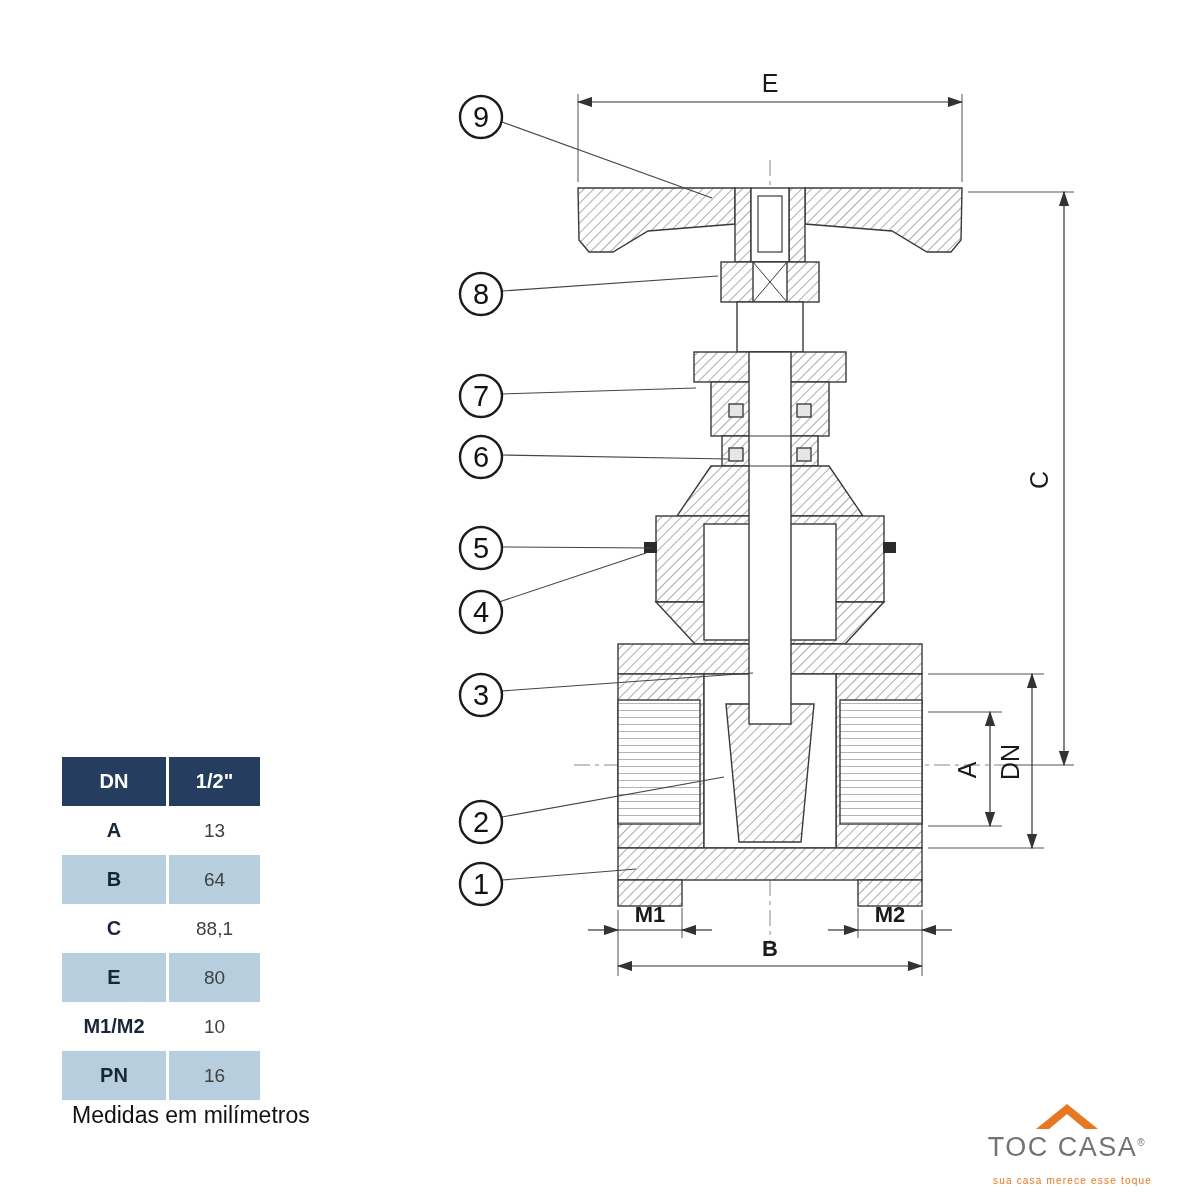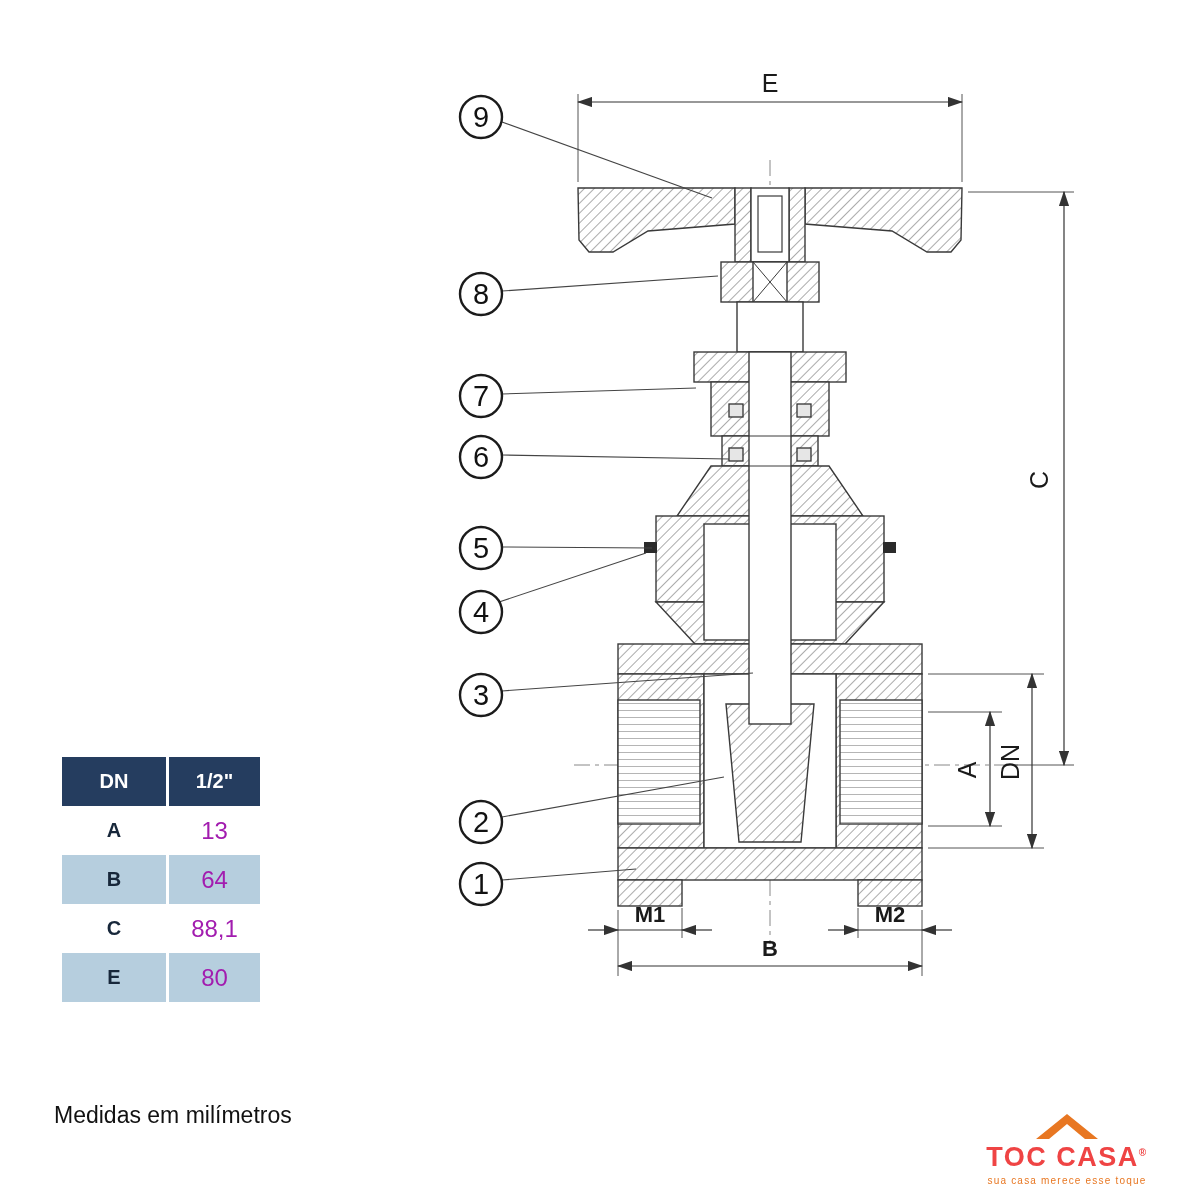--- a/index.html
+++ b/index.html
@@ -24,33 +24,33 @@
   .ext{stroke:#555;stroke-width:1;}
   .dim{stroke:#333;stroke-width:1.2;}
   .dimtext{font-size:25px;fill:#1a1a1a;text-anchor:middle;font-family:"Liberation Sans",sans-serif;}
   .dimbold{font-weight:bold;font-size:22px;}
 
   
   .spec-table{position:absolute;left:62px;top:757px;width:198px;}
   .trow{display:flex;gap:3px;height:49px;}
   .cell{display:flex;align-items:center;justify-content:center;background:#fff;}
   .cell.label{width:104px;font-weight:bold;font-size:20px;color:#17273a;}
-  .cell.value{width:91px;font-size:24px;color:#a21caf;}
+  .cell.value{width:91px;font-size:19px;color:#404040;}
   .thead .cell{background:#253d5f !important;color:#fff;}
   .thead .cell.value{font-weight:bold;font-size:20px;color:#fff;}
   .trow:nth-child(odd):not(.thead) .cell{background:#b6cede;}
 
-  .caption{position:absolute;left:54px;top:1102px;font-size:23px;color:#111;}
+  .caption{position:absolute;left:72px;top:1102px;font-size:23px;color:#111;}
 
   
   .logo{position:absolute;right:48px;bottom:14px;width:170px;text-align:center;}
   .logo .roof{display:block;margin:0 auto 1px auto;}
-  .brand{font-size:27px;font-weight:bold;color:#ef4444;letter-spacing:1.5px;white-space:nowrap;text-align:center;}
+  .brand{font-size:27px;font-weight:normal;color:#737373;letter-spacing:1.5px;white-space:nowrap;text-align:center;}
   .brand sup{font-size:10px;vertical-align:super;}
-  .tagline{font-size:10px;color:#e87722;letter-spacing:1.2px;margin-top:2px;white-space:nowrap;}
+  .tagline{font-size:10px;color:#e87722;letter-spacing:1.2px;margin-top:12px;white-space:nowrap;text-align:right;}
 </style>
 </head>
 <body>
 
 <svg class="drawing" viewBox="0 0 1200 1200" xmlns="http://www.w3.org/2000/svg">
   <defs>
     <pattern id="hatch" patternUnits="userSpaceOnUse" width="7" height="7" patternTransform="rotate(45)">
       <rect width="7" height="7" fill="#ffffff"></rect>
       <line x1="0" y1="0" x2="0" y2="7" stroke="#666" stroke-width="1.1"></line>
     </pattern>
@@ -240,20 +240,28 @@
     <div class="cell value">64</div>
   </div>
   <div class="trow">
     <div class="cell label">C</div>
     <div class="cell value">88,1</div>
   </div>
   <div class="trow">
     <div class="cell label">E</div>
     <div class="cell value">80</div>
   </div>
+  <div class="trow">
+    <div class="cell label">M1/M2</div>
+    <div class="cell value">10</div>
+  </div>
+  <div class="trow">
+    <div class="cell label">PN</div>
+    <div class="cell value">16</div>
+  </div>
 </div>
 
 <div class="caption">Medidas em milímetros</div>
 
 <div class="logo">
   <svg class="roof" width="70" height="30" viewBox="0 0 70 30">
     <polygon points="4,28 35,3 66,28 53,28 35,13 17,28" fill="#e87722"></polygon>
   </svg>
   <div class="brand"><span>TOC CASA</span><sup>®</sup></div>
   <div class="tagline">sua casa merece esse toque</div>

